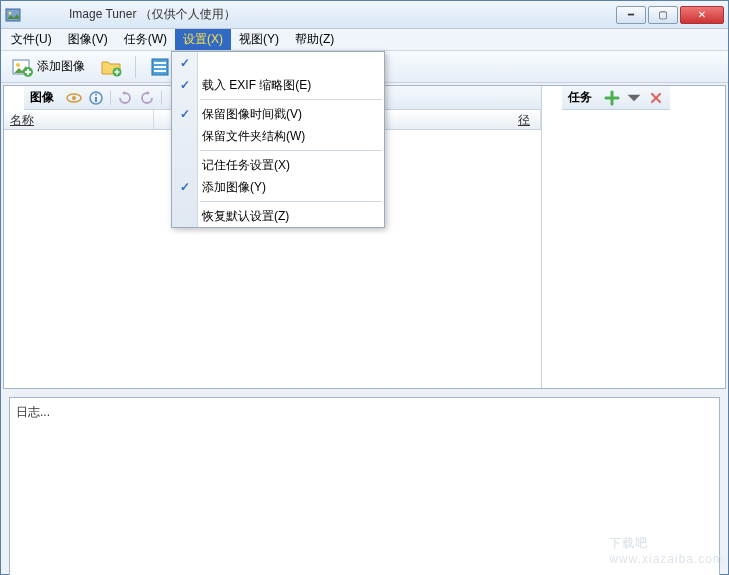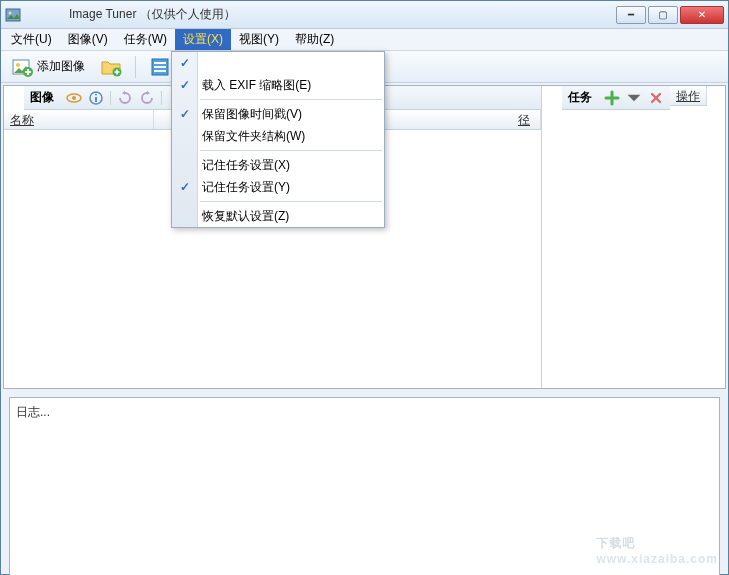--- a/index.html
+++ b/index.html
@@ -25,21 +25,21 @@
 .panelhead .hicons { display: flex; gap: 6px; align-items: center; margin-left: 8px; font-weight: normal; }
 .colheader { height: 20px; background: linear-gradient(#fff,#e8eef5); border-bottom: 1px solid #c6d2df; display: flex; }
 .colheader .col { padding: 2px 6px; border-right: 1px solid #d4dce6; color: #333; text-decoration: underline; }
 .listbody { flex: 1; background: #fff; }
 .logpanel { height: 180px; margin: 8px; border: 1px solid #a5b5c8; background: #fff; padding: 6px; color: #333; }
 .dropdown { position: absolute; left: 170px; top: 50px; width: 214px; background: #fff; border: 1px solid #9cacbf; box-shadow: 2px 2px 6px rgba(0,0,0,0.25); z-index: 10; }
 .dropdown .gutter { position: absolute; left: 0; top: 0; bottom: 0; width: 26px; background: linear-gradient(#eef3f8,#e0e8f1); border-right: 1px solid #d0d8e0; }
 .ditem { position: relative; height: 22px; display: flex; align-items: center; padding-left: 30px; padding-right: 8px; cursor: default; }
 .ditem .check { position: absolute; left: 6px; width: 14px; text-align: center; color: #316ac5; font-weight: bold; }
 .dsep { height: 1px; background: #d0d8e0; margin: 3px 2px 3px 28px; }
-.watermark { position: absolute; right: 10px; bottom: 8px; color: #d4dce4; font-size: 20px; font-weight: bold; letter-spacing: 1px; pointer-events: none; }
+.watermark { position: absolute; right: 4px; bottom: 8px; color: #d4dce4; font-size: 20px; font-weight: normal; letter-spacing: 1px; pointer-events: none; }
 .watermark .sub { font-size: 12px; display: block; text-align: right; color: #dee4ea; }
 .hiconbtn { width: 16px; height: 16px; display: inline-flex; align-items: center; justify-content: center; }
 </style>
 </head>
 <body>
 
 <div class="window">
 
   <div class="titlebar">
     <span class="appicon">
@@ -160,23 +160,20 @@
                 <path d="M1 3 L5 7 L9 3 Z" fill="#666"></path>
               </svg>
             </span>
           <span class="hiconbtn">
               <svg viewBox="0 0 16 16">
                 <path d="M4 4 L12 12 M12 4 L4 12" stroke="#d66" stroke-width="2.2" stroke-linecap="round"></path>
               </svg>
             </span>
         </span>
       </div>
-      <div class="colheader">
-        <div class="col" style="flex:1">操作</div>
-      </div>
       <div class="listbody"></div>
     </div>
   </div>
 
   <div class="logpanel">
     <span>日志...</span>
   </div>
 
   <div class="dropdown">
     <div class="gutter"></div>
@@ -194,21 +191,21 @@
       </div>
     <div class="ditem">
         <span>保留文件夹结构(W)</span>
       </div>
     <div class="dsep"></div>
     <div class="ditem">
         <span>记住任务设置(X)</span>
       </div>
     <div class="ditem">
         <span class="check">✓</span>
-        <span>记住任务设置(Y)</span>
+        <span>添加图像(Y)</span>
       </div>
     <div class="dsep"></div>
     <div class="ditem">
         <span>恢复默认设置(Z)</span>
       </div>
   </div>
 
   <div class="watermark">
     <span>下载吧</span>
     <span class="sub">www.xiazaiba.com</span>

